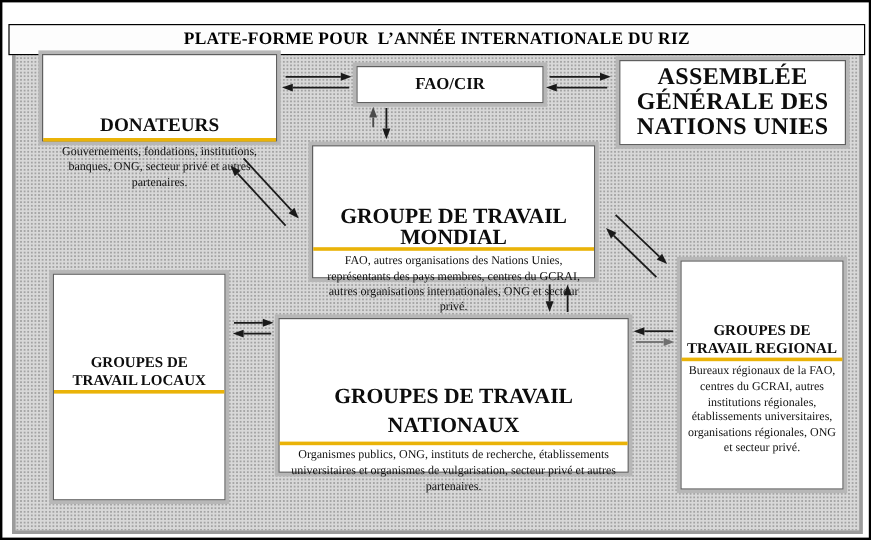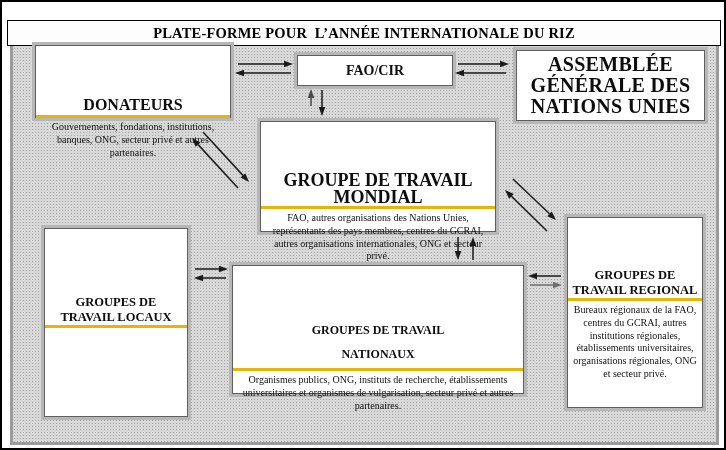--- a/index.html
+++ b/index.html
@@ -58,21 +58,21 @@
   .donateurs .bh{font-size:16px;line-height:20px;padding-top:3px;}
   .faocir{left:295px;top:53px;width:156px;height:31px;}
   .faocir .bh{font-size:14px;line-height:30px;border-radius:11px;}
   .assemblee{left:514px;top:48px;width:189px;height:71px;}
   .assemblee .bh{font-size:20px;line-height:21px;padding-top:3px;letter-spacing:.3px;}
   .mondial{left:258px;top:119px;width:236px;height:111px;}
   .mondial .bh{font-size:18px;line-height:17px;padding-top:4px;}
   .locaux{left:42px;top:226px;width:144px;height:189px;}
   .locaux .bh{font-size:12.5px;line-height:14.5px;padding-top:20px;padding-bottom:1px;}
   .nationaux{left:230px;top:263px;width:292px;height:129px;}
-  .nationaux .bh{font-size:12px;line-height:24px;padding-top:6px;padding-bottom:2px;}
+  .nationaux .bh{font-size:18px;line-height:24px;padding-top:6px;padding-bottom:2px;}
   .regional{left:565px;top:215px;width:136px;height:191px;}
   .regional .bh{font-size:12.5px;line-height:14.5px;padding-top:4px;padding-bottom:1px;}
   #connectors{
     position:absolute;left:0;top:0;z-index:4;
     pointer-events:none;
   }
 </style>
 </head>
 <body>
 

